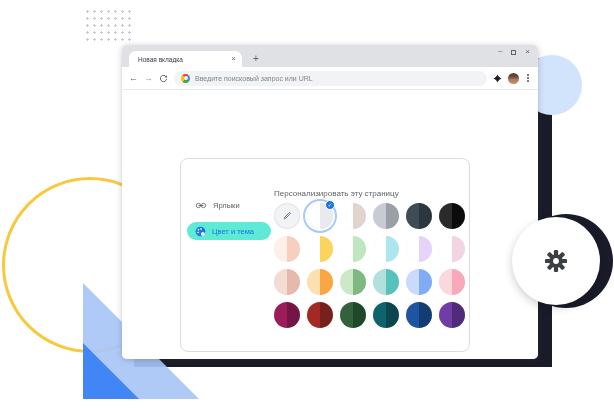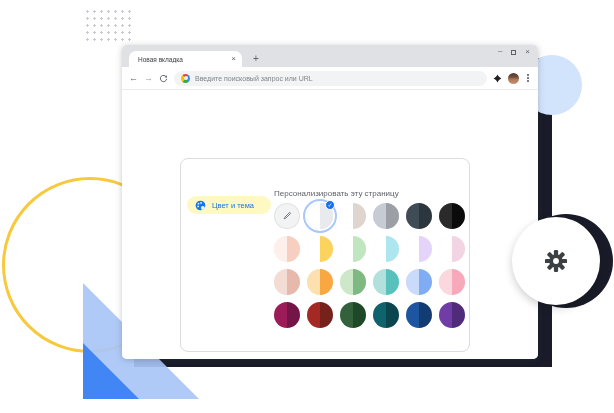--- a/index.html
+++ b/index.html
@@ -115,21 +115,21 @@
     position:absolute; left:93px; top:30px;
     font-size:8px; color:#5f6368;
   }
 
   .side { position:absolute; left:6px; top:37px; width:84px; }
   .side-item {
     display:flex; align-items:center; gap:6px; height:18px; padding:0 8px;
     font-size:7.5px; color:#5f6368; border-radius:12px; margin-bottom:8px;
     white-space:nowrap;
   }
-  .side-item.active { background:#fef9c3; color:#1a73e8; }
+  .side-item.active { background:#5eead4; color:#1a73e8; }
   .side-item svg { flex:none; }
 
   .swatch-grid {
     position:absolute; left:93px; top:44px;
     display:grid; grid-template-columns:repeat(6,26px); grid-auto-rows:26px;
     column-gap:7px; row-gap:7px;
   }
   .sw {
     position:relative; width:26px; height:26px; border-radius:50%;
   }
@@ -200,20 +200,28 @@
           <i></i>
           <i></i>
         </span>
     </div>
 
     <div class="content">
       <div class="card">
         <div class="panel-title">Персонализировать эту страницу</div>
 
         <div class="side">
+          <div class="side-item">
+            <svg width="12" height="9" viewBox="0 0 16 12">
+              <circle cx="4.6" cy="6" r="2.9" fill="none" stroke="#5f6368" stroke-width="1.1"></circle>
+              <circle cx="11.4" cy="6" r="2.9" fill="none" stroke="#5f6368" stroke-width="1.1"></circle>
+              <line x1="4.6" y1="6" x2="11.4" y2="6" stroke="#5f6368" stroke-width="1.1"></line>
+            </svg>
+            <span>Ярлыки</span>
+          </div>
           <div class="side-item active">
             <svg width="11" height="11" viewBox="0 0 12 12">
               <circle cx="6" cy="6" r="5.3" fill="#1a73e8"></circle>
               <circle cx="8.6" cy="8.8" r="2.2" fill="#e8f0fe"></circle>
               <circle cx="3.8" cy="4" r="1" fill="#e8f0fe"></circle>
               <circle cx="6.6" cy="3.2" r="1" fill="#e8f0fe"></circle>
               <circle cx="3.4" cy="7" r="1" fill="#e8f0fe"></circle>
             </svg>
             <span>Цвет и тема</span>
           </div>

